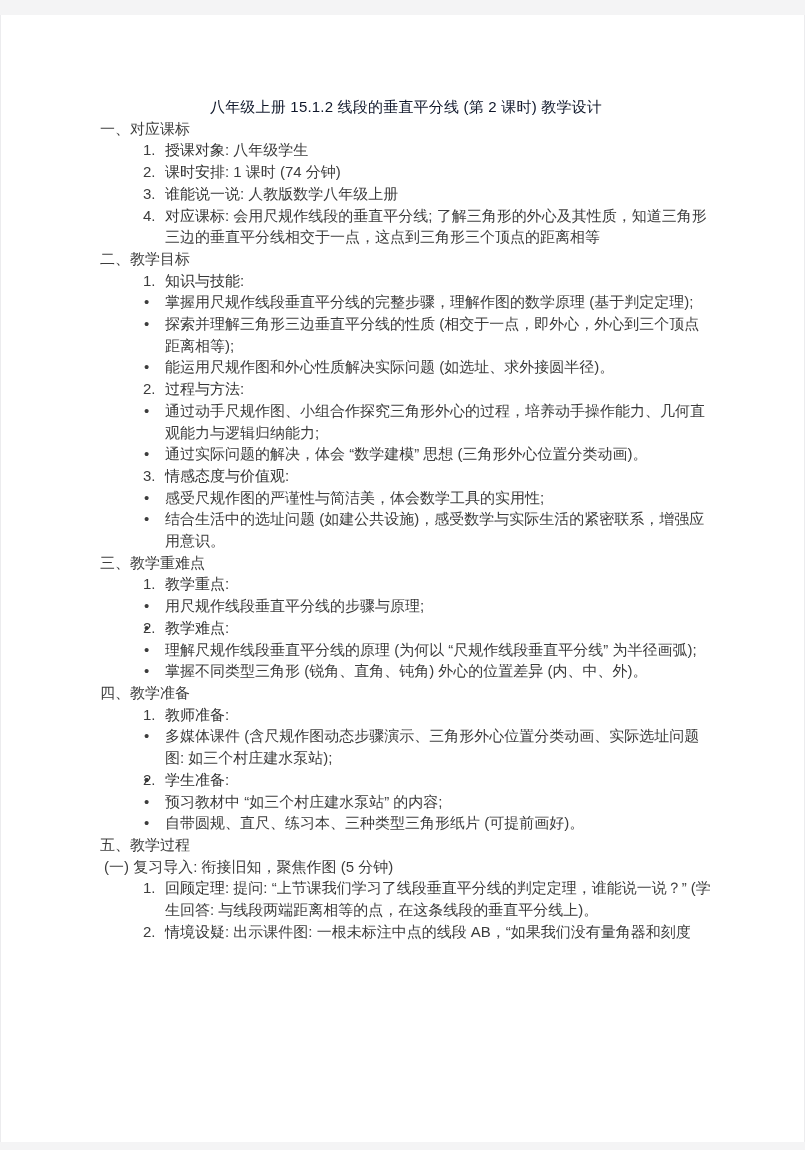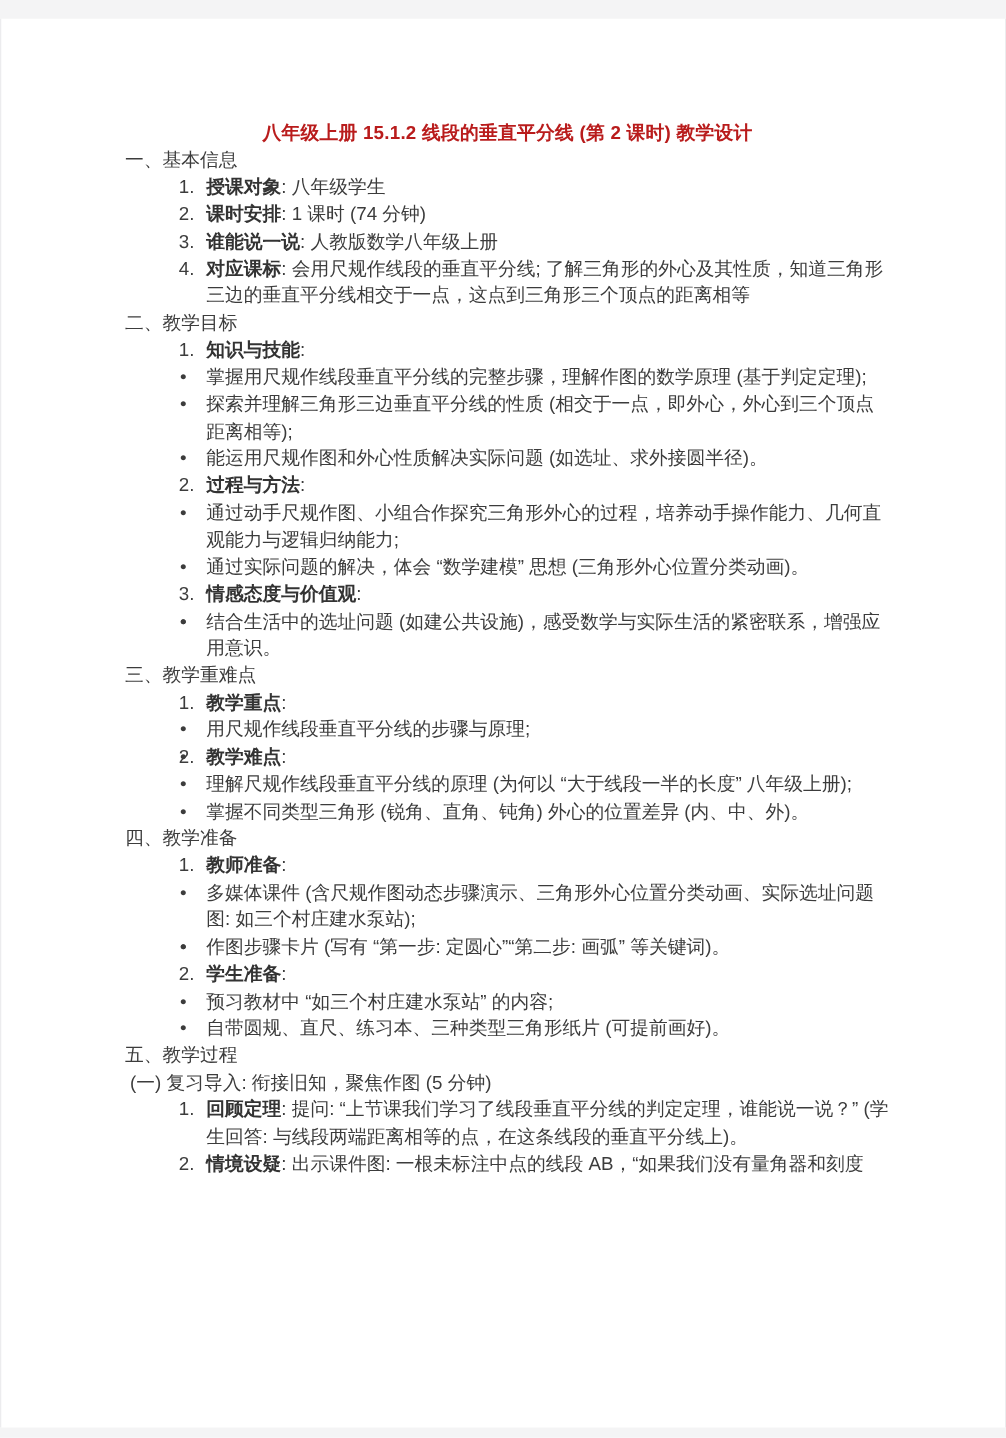--- a/index.html
+++ b/index.html
@@ -18,70 +18,70 @@
   }
   .content{
     padding-top:81px;
     padding-left:99px;
     width:612px;
     color:#3c3c3c;
     font-size:15px;
     line-height:21.7px;
   }
   .title{
-    font-size:15px;font-weight:700;margin:0 0 0 0;
+    font-size:15px;font-weight:400;margin:0 0 0 0;
     text-align:center;
     width:612px;
     letter-spacing:0.2px;
-    color:#b91c1c;
+    color:#0f172a;
   }
   .section{ }
   .sub{padding-left:4px;}
   .item{position:relative;padding-left:65px;box-sizing:border-box;width:612px;}
   .item .marker{position:absolute;left:43px;top:0;}
   .item .marker.dot{left:44px;}
-  .bold{font-weight:700;color:#333333;}
+  .bold{font-weight:400;color:#333333;}
   .cut{white-space:nowrap;overflow:hidden;}
 </style>
 </head>
 <body>
 
 <div class="canvas">
   <div class="page">
     <div class="content">
       <h1 class="title">八年级上册 15.1.2 线段的垂直平分线 (第 2 课时) 教学设计</h1>
       <div>
-          <div class="section">一、基本信息</div>
+          <div class="section">一、对应课标</div>
           <div class="item"><span class="marker">1.</span><span class="bold">授课对象</span><span>: 八年级学生</span></div>
           <div class="item"><span class="marker">2.</span><span class="bold">课时安排</span><span>: 1 课时 (74 分钟)</span></div>
           <div class="item"><span class="marker">3.</span><span class="bold">谁能说一说</span><span>: 人教版数学八年级上册</span></div>
           <div class="item"><span class="marker">4.</span><span class="bold">对应课标</span><span>: 会用尺规作线段的垂直平分线; 了解三角形的外心及其性质，知道三角形三边的垂直平分线相交于一点，这点到三角形三个顶点的距离相等</span></div>
           <div class="section">二、教学目标</div>
           <div class="item"><span class="marker">1.</span><span class="bold">知识与技能</span><span>:</span></div>
           <div class="item"><span class="marker dot">•</span><span>掌握用尺规作线段垂直平分线的完整步骤，理解作图的数学原理 (基于判定定理);</span></div>
           <div class="item"><span class="marker dot">•</span><span>探索并理解三角形三边垂直平分线的性质 (相交于一点，即外心，外心到三个顶点距离相等);</span></div>
           <div class="item"><span class="marker dot">•</span><span>能运用尺规作图和外心性质解决实际问题 (如选址、求外接圆半径)。</span></div>
           <div class="item"><span class="marker">2.</span><span class="bold">过程与方法</span><span>:</span></div>
           <div class="item"><span class="marker dot">•</span><span>通过动手尺规作图、小组合作探究三角形外心的过程，培养动手操作能力、几何直观能力与逻辑归纳能力;</span></div>
           <div class="item"><span class="marker dot">•</span><span>通过实际问题的解决，体会 “数学建模” 思想 (三角形外心位置分类动画)。</span></div>
           <div class="item"><span class="marker">3.</span><span class="bold">情感态度与价值观</span><span>:</span></div>
-          <div class="item"><span class="marker dot">•</span></div>
+          <div class="item"><span class="marker dot">•</span><span>感受尺规作图的严谨性与简洁美，体会数学工具的实用性;</span></div>
           <div class="item"><span class="marker dot">•</span><span>结合生活中的选址问题 (如建公共设施)，感受数学与实际生活的紧密联系，增强应用意识。</span></div>
           <div class="section">三、教学重难点</div>
           <div class="item"><span class="marker">1.</span><span class="bold">教学重点</span><span>:</span></div>
           <div class="item"><span class="marker dot">•</span><span>用尺规作线段垂直平分线的步骤与原理;</span></div>
           <div class="item"><span class="marker dot">•</span></div>
           <div class="item"><span class="marker">2.</span><span class="bold">教学难点</span><span>:</span></div>
-          <div class="item"><span class="marker dot">•</span><span>理解尺规作线段垂直平分线的原理 (为何以 “大于线段一半的长度” 八年级上册);</span></div>
+          <div class="item"><span class="marker dot">•</span><span>理解尺规作线段垂直平分线的原理 (为何以 “尺规作线段垂直平分线” 为半径画弧);</span></div>
           <div class="item"><span class="marker dot">•</span><span>掌握不同类型三角形 (锐角、直角、钝角) 外心的位置差异 (内、中、外)。</span></div>
           <div class="section">四、教学准备</div>
           <div class="item"><span class="marker">1.</span><span class="bold">教师准备</span><span>:</span></div>
           <div class="item"><span class="marker dot">•</span><span>多媒体课件 (含尺规作图动态步骤演示、三角形外心位置分类动画、实际选址问题图: 如三个村庄建水泵站);</span></div>
           <div class="item"><span class="marker dot">•</span></div>
-          <div class="item"><span class="marker dot">•</span><span>作图步骤卡片 (写有 “第一步: 定圆心”“第二步: 画弧” 等关键词)。</span></div>
+          <div class="item"><span class="marker dot">•</span></div>
           <div class="item"><span class="marker">2.</span><span class="bold">学生准备</span><span>:</span></div>
           <div class="item"><span class="marker dot">•</span><span>预习教材中 “如三个村庄建水泵站” 的内容;</span></div>
           <div class="item"><span class="marker dot">•</span><span>自带圆规、直尺、练习本、三种类型三角形纸片 (可提前画好)。</span></div>
           <div class="section">五、教学过程</div>
           <div class="sub">(一) 复习导入: 衔接旧知，聚焦作图 (5 分钟)</div>
           <div class="item"><span class="marker">1.</span><span class="bold">回顾定理</span><span>: 提问: “上节课我们学习了线段垂直平分线的判定定理，谁能说一说？” (学生回答: 与线段两端距离相等的点，在这条线段的垂直平分线上)。</span></div>
           <div class="item cut"><span class="marker">2.</span><span class="bold">情境设疑</span><span>: 出示课件图: 一根未标注中点的线段 AB，“如果我们没有量角器和刻度</span></div>
         </div>
     </div>
   </div>

